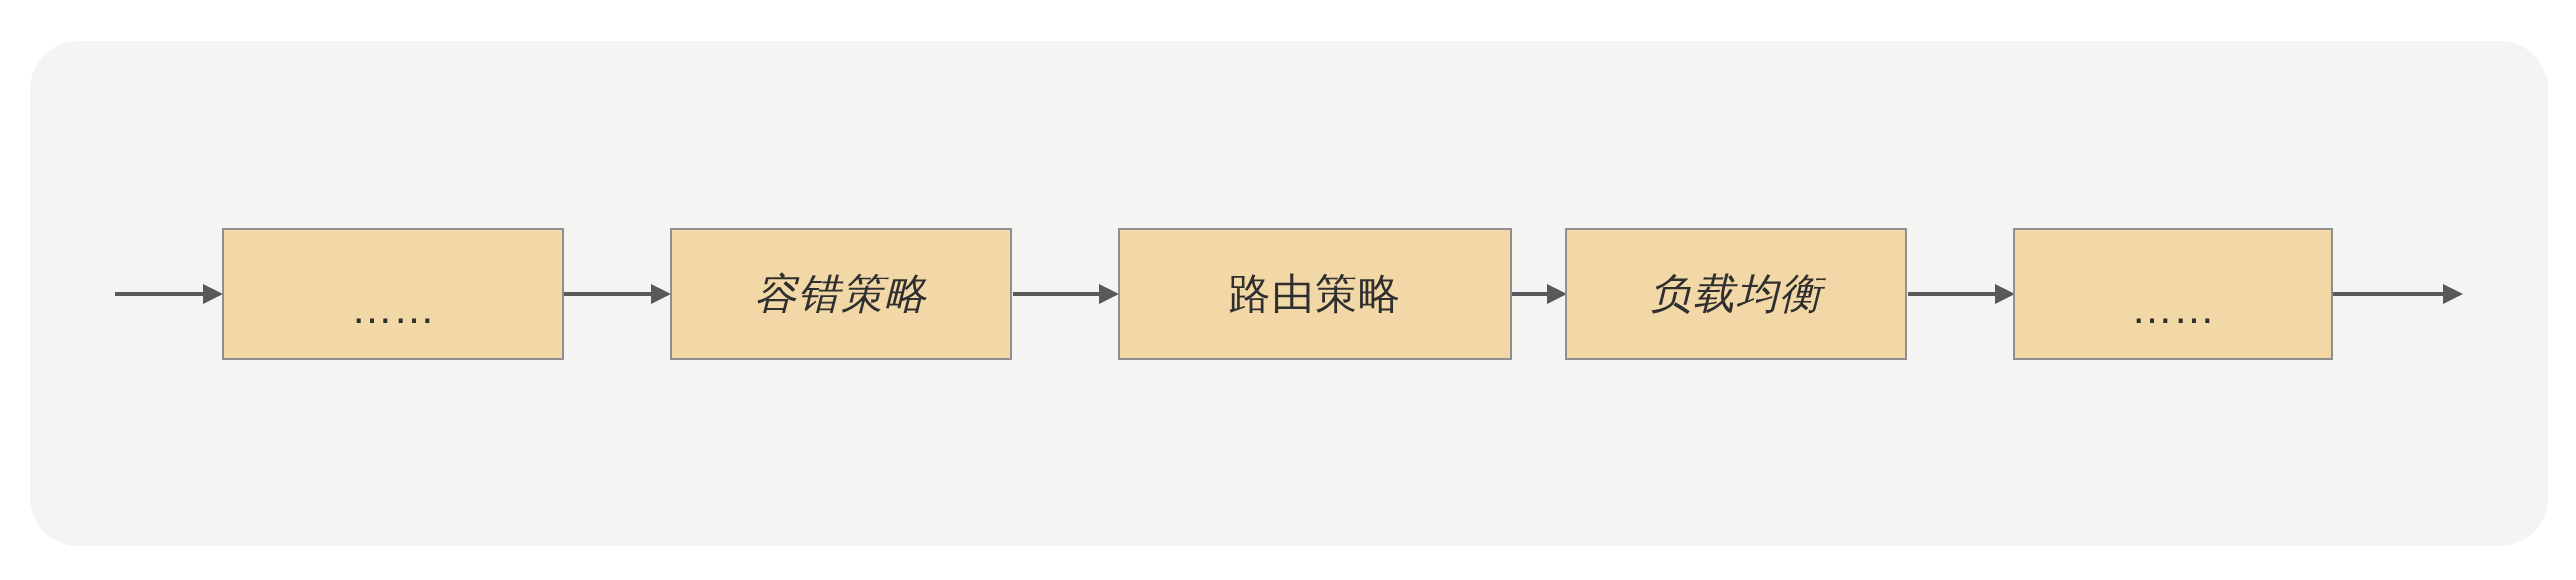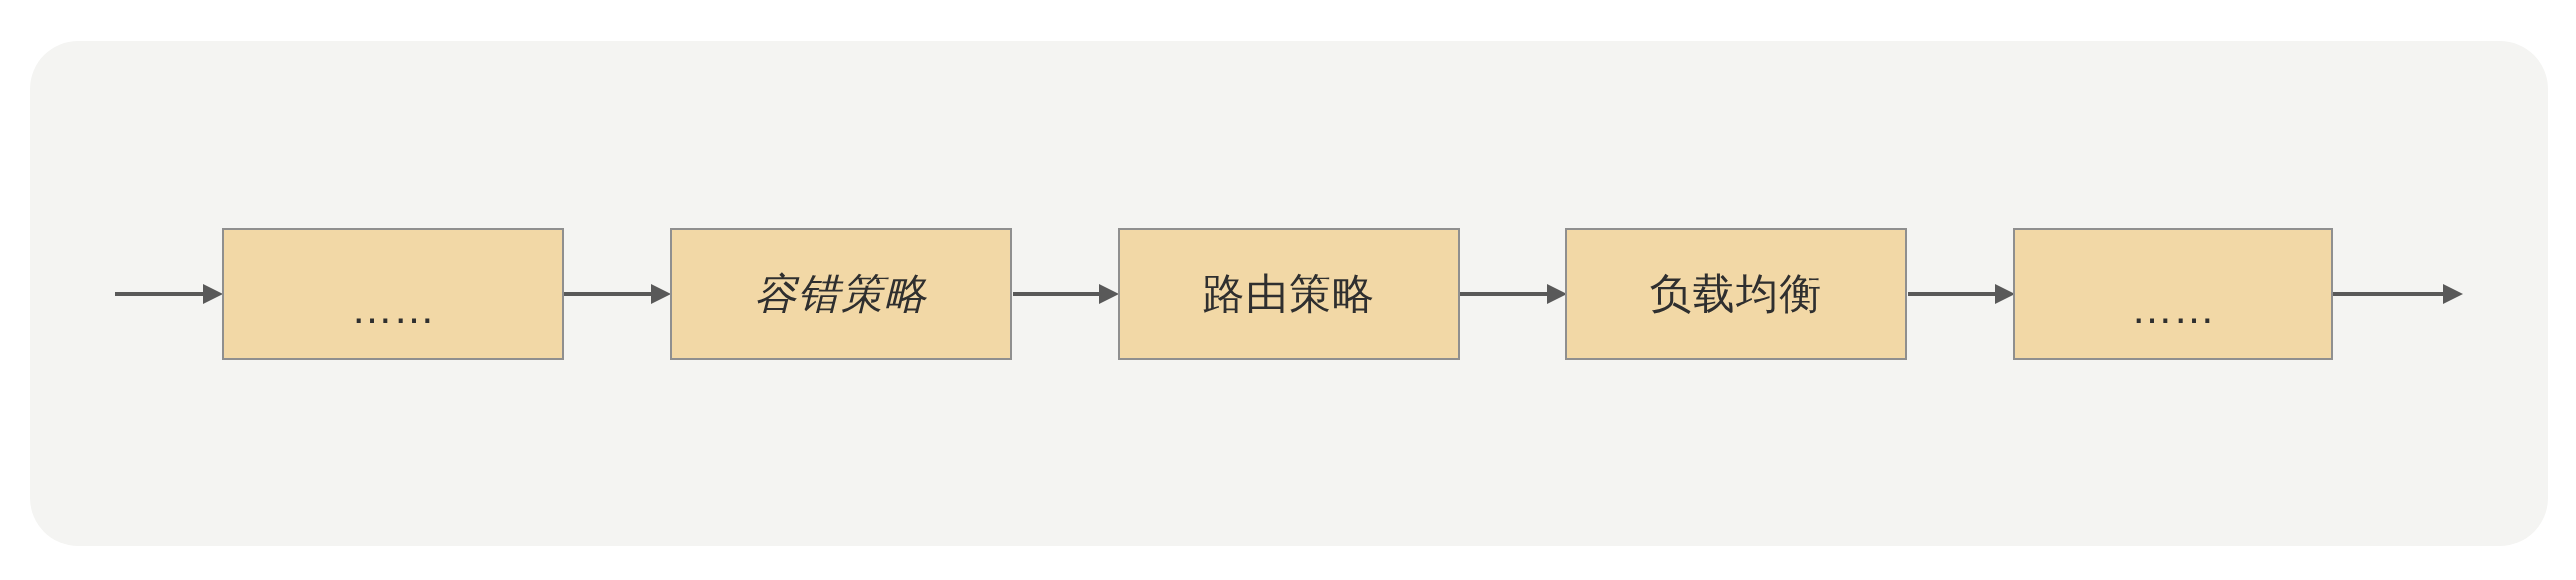--- a/index.html
+++ b/index.html
@@ -128,25 +128,25 @@
     </div>
 
     <div class="node" style="left: 222px; width: 342px; background: rgb(242, 216, 166); border-color: rgb(143, 143, 143);">
       <span class="node-label ellipsis" style="color: rgb(47, 47, 47);">……</span>
     </div>
 
     <div class="node" style="left: 670px; width: 342px; background: rgb(242, 216, 166); border-color: rgb(143, 143, 143);">
       <span class="node-label" style="color: rgb(47, 47, 47); font-style: italic;">容错策略</span>
     </div>
 
-    <div class="node" style="left: 1118px; width: 342px; background: rgb(242, 216, 166); border-color: rgb(143, 143, 143);">
+    <div class="node" style="left: 1118px; width: 394px; background: rgb(242, 216, 166); border-color: rgb(143, 143, 143);">
       <span class="node-label" style="color: rgb(47, 47, 47);">路由策略</span>
     </div>
 
-    <div class="node" style="left: 1565px; width: 342px; background: rgb(242, 216, 166); border-color: rgb(143, 143, 143);">
+    <div class="node" style="left: 1565px; width: 342px; background: rgb(242, 216, 166); border-color: rgb(143, 143, 143); font-style: italic;">
       <span class="node-label" style="color: rgb(47, 47, 47);">负载均衡</span>
     </div>
 
     <div class="node" style="left: 2013px; width: 320px; background: rgb(242, 216, 166); border-color: rgb(143, 143, 143);">
       <span class="node-label ellipsis" style="color: rgb(47, 47, 47);">……</span>
     </div>
 
   </div>
 </div>
 

